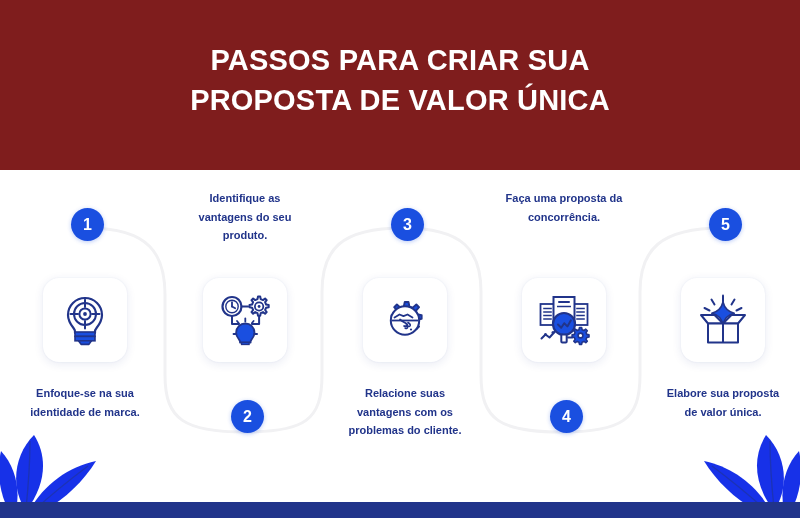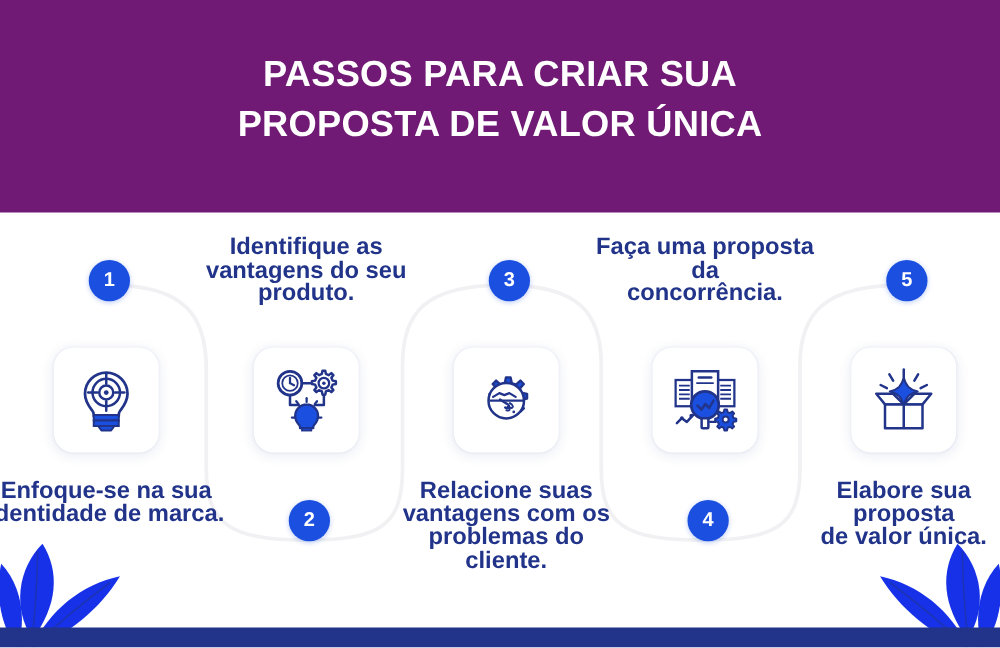--- a/index.html
+++ b/index.html
@@ -22,21 +22,21 @@
     overflow: hidden;
   }
 
   
   .header {
     position: absolute;
     left: 0;
     top: 0;
     width: 800px;
     height: 170px;
-    background: #701a75;
+    background: #7f1d1d;
   }
   .header-title {
     position: absolute;
     left: 0;
     top: 40px;
     width: 800px;
     text-align: center;
     color: #ffffff;
     font-size: 29px;
     font-weight: bold;
@@ -96,21 +96,21 @@
     align-items: center;
     justify-content: center;
     box-shadow: 0 1px 4px rgba(26, 79, 224, 0.30);
   }
   .caption {
     position: absolute;
     width: 190px;
     left: -10px;
     text-align: center;
     color: #21348a;
-    font-size: 19px;
+    font-size: 11px;
     font-weight: bold;
     line-height: 18.5px;
     white-space: pre-line;
   }
 
   
   .step-1 { left: 0px;   top: 180px; }
   .step-2 { left: 160px; top: 180px; }
   .step-3 { left: 320px; top: 180px; }
   .step-4 { left: 479px; top: 180px; }

